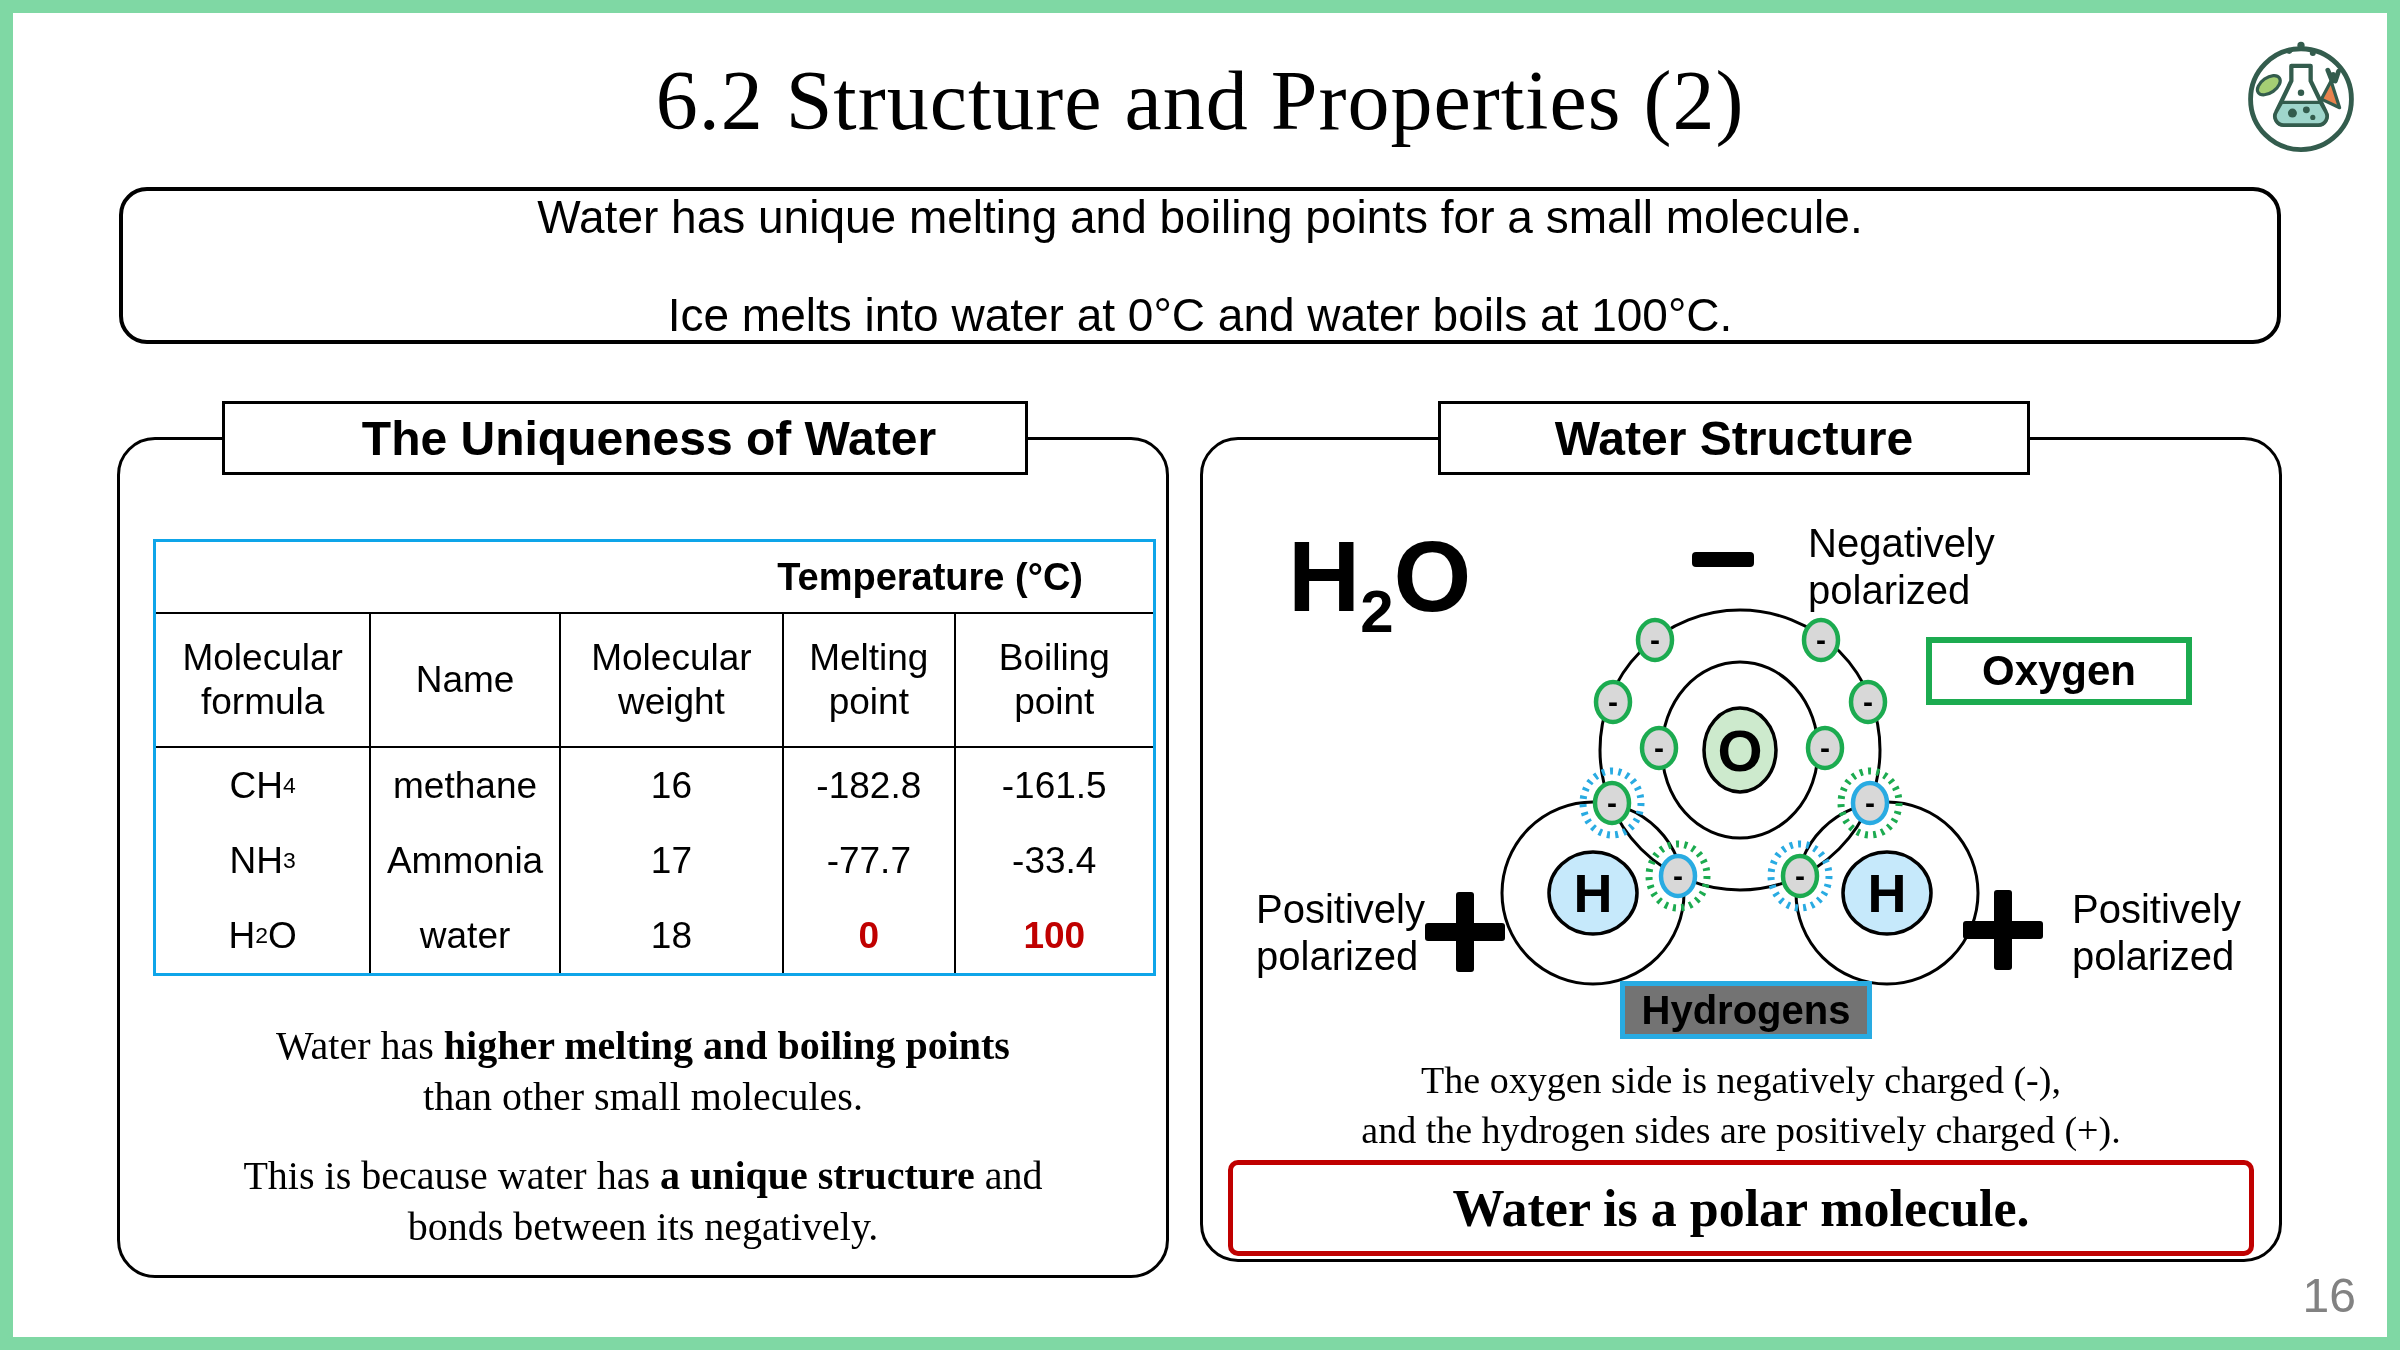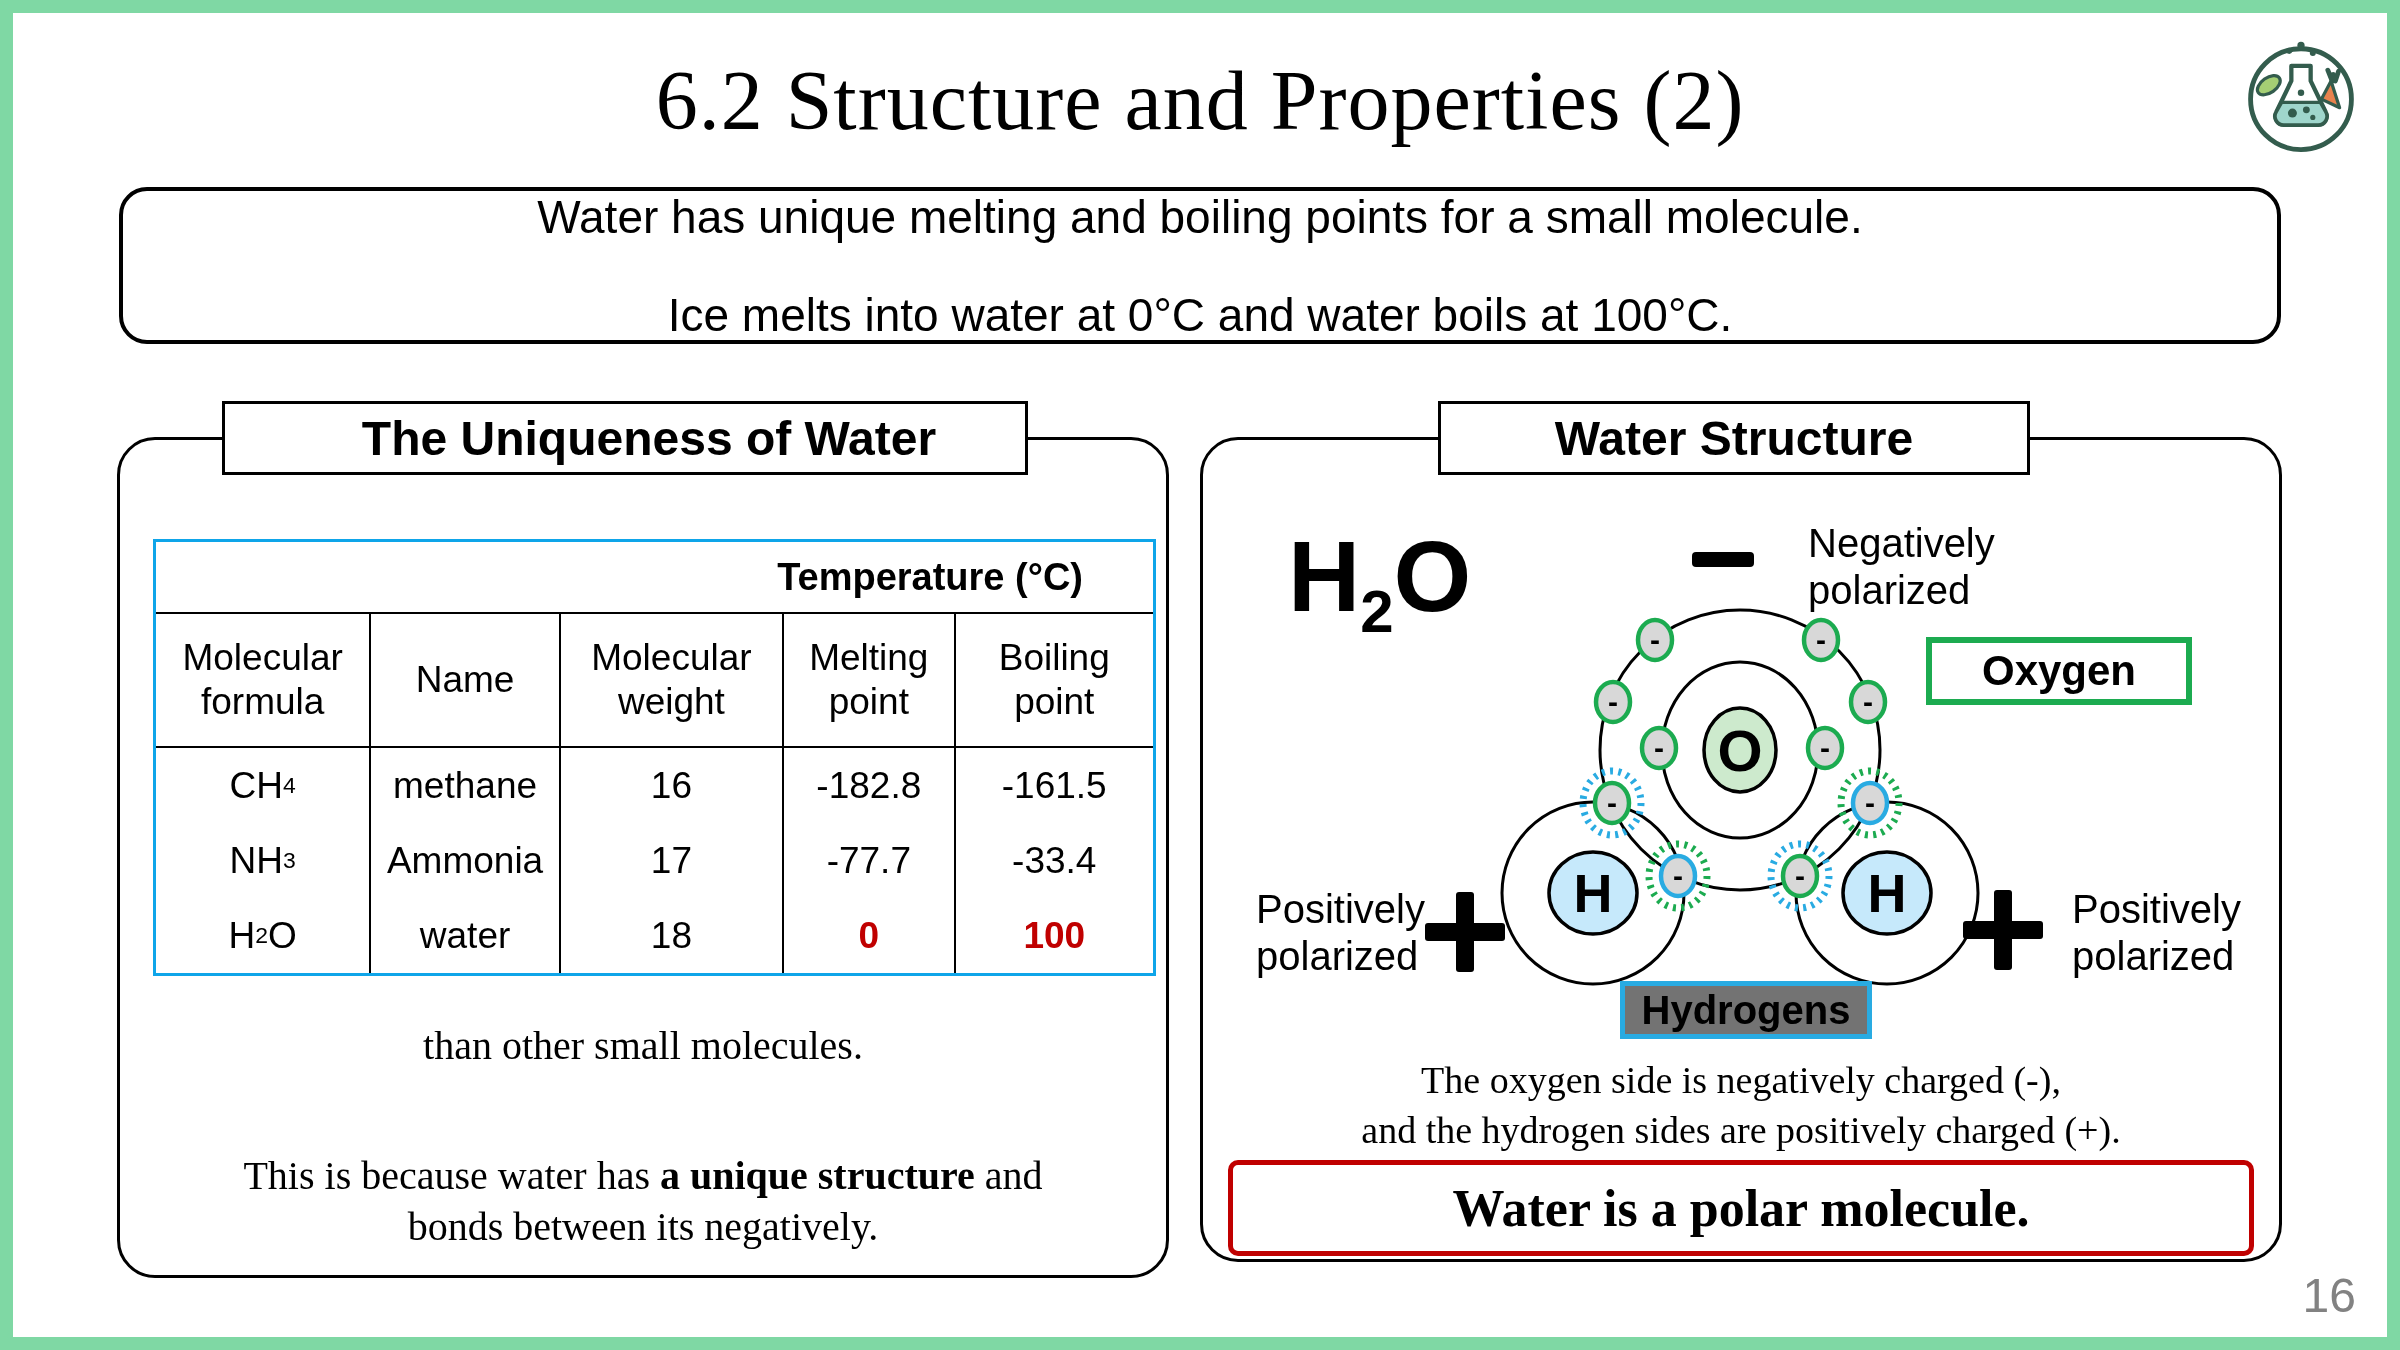--- a/index.html
+++ b/index.html
@@ -153,20 +153,21 @@
           <span>O</span>
         </div>
       <div class="c bl">water</div>
       <div class="c bl">18</div>
       <div class="c bl red">0</div>
       <div class="c bl red">100</div>
     </div>
   </div>
 
   <div class="abs para p1 serif">
+    <div><span>Water has </span><b>higher melting and boiling points</b></div>
     <div>than other small molecules.</div>
   </div>
   <div class="abs para p2 serif">
     <div><span>This is because water has </span><b>a unique structure</b><span> and</span></div>
     <div>bonds between its negatively.</div>
   </div>
 
   <section class="abs panel right-panel"></section>
   <div class="abs panel-header right-header sans">Water Structure</div>
 

